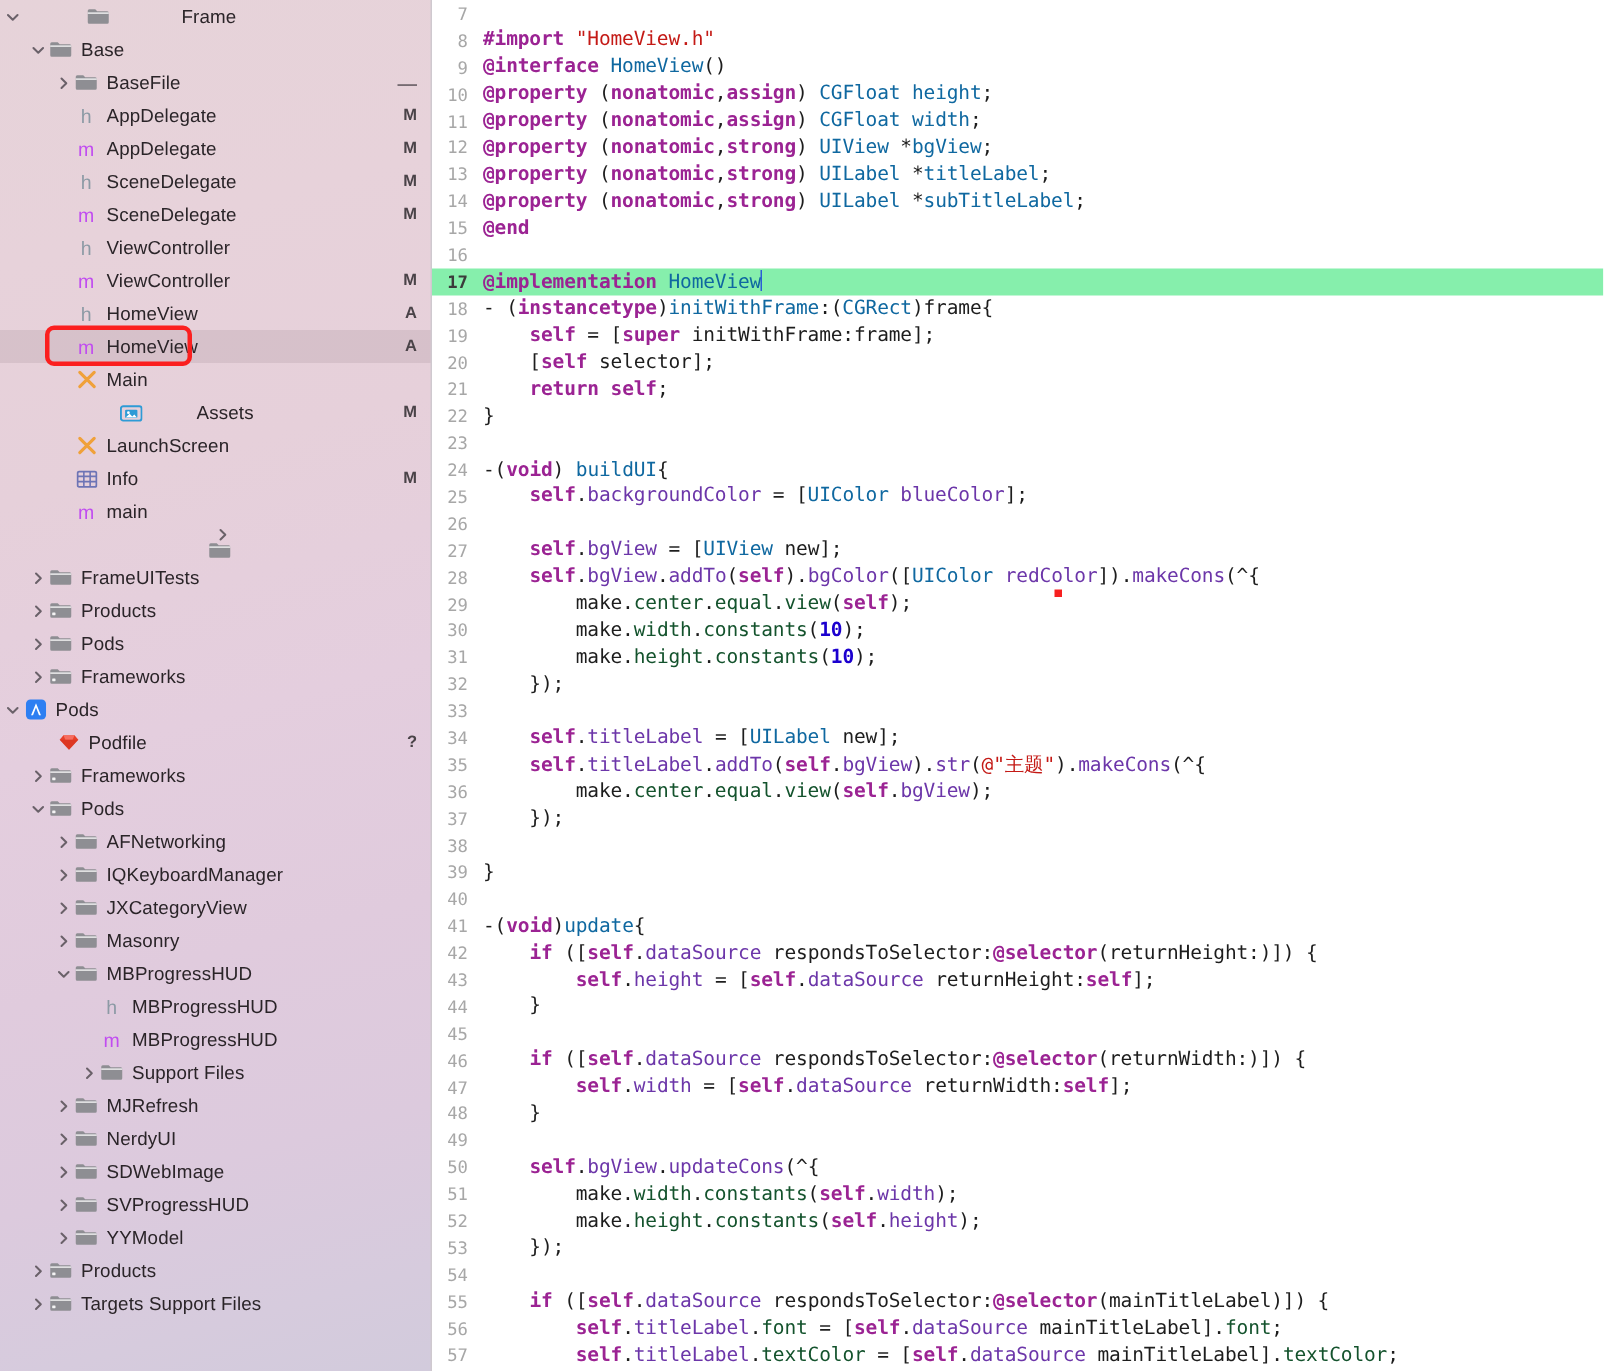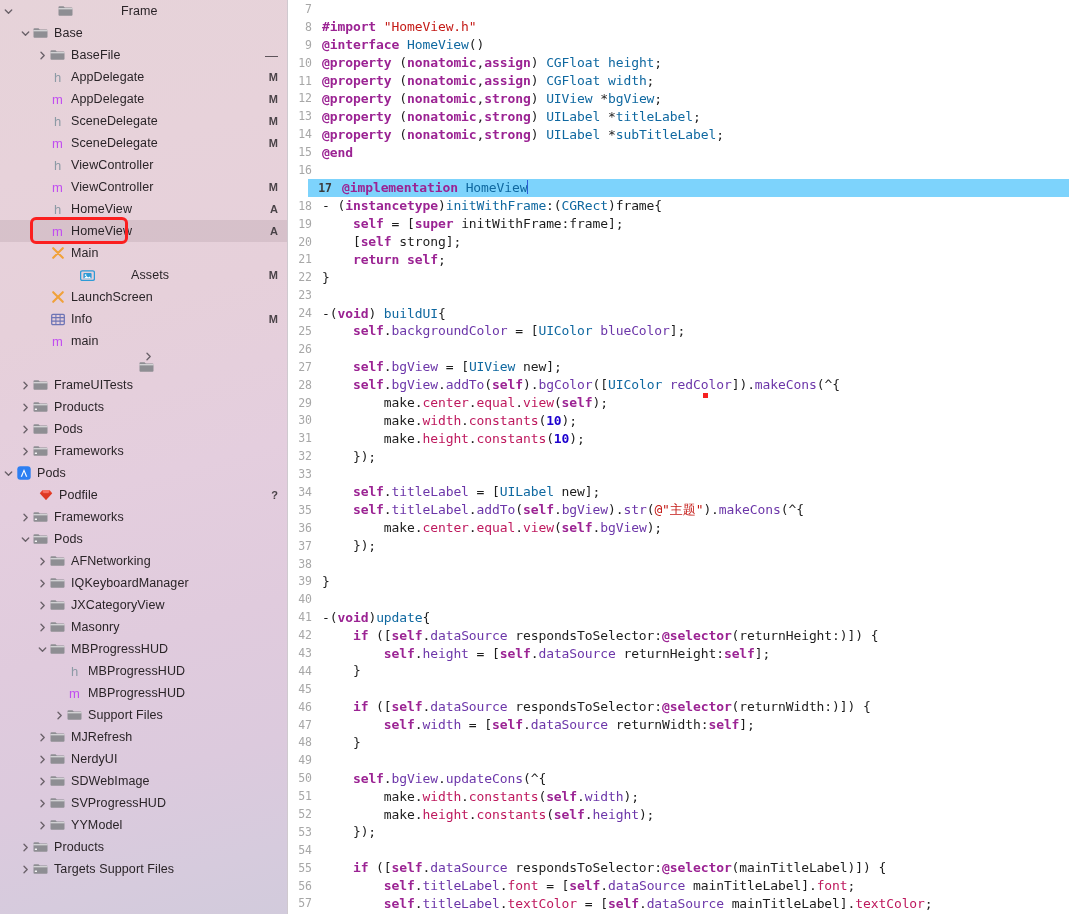--- a/index.html
+++ b/index.html
@@ -90,21 +90,21 @@
     font-family: "DejaVu Sans Mono", monospace;
     font-size: 13px;
   }
   .cline {
     height: 17.9px;
     display: flex;
     align-items: center;
     white-space: pre;
     position: relative;
   }
-  .cline.current { background: #7dd3fc; margin-left: 20px; }
+  .cline.current { background: #86efac; }
   .gutter {
     width: 34px; min-width: 34px;
     text-align: right;
     padding-right: 10px;
     color: #a7a7a7;
     font-size: 11.5px;
     font-family: "DejaVu Sans Mono", monospace;
     user-select: none;
   }
   .cline.current .gutter { color: #3b3b3b; font-weight: 700; }
@@ -115,21 +115,21 @@
     letter-spacing: -0.1px;
     color: #1d1d1d;
   }
   
   .k   { color: #9b2393; font-weight: 700; }
   .ty  { color: #0f68a0; }
   .pre { color: #9b2393; font-weight: 700; }    
   .str { color: #c41a16; }                      
   .num { color: #1c00cf; font-weight: 700; }    
   .prop{ color: #6c36a9; }                      
-  .mtd { color: #be185d; }                      
+  .mtd { color: #14532d; }                      
   .pl  { color: #1d1d1d; }
 
   
   .caret {
     display: inline-block;
     width: 1px; height: 14px;
     background: #2c5dd6;
     vertical-align: -2px;
     margin-left: 0px;
   }
@@ -643,21 +643,21 @@
         <div class="cline"><span class="gutter">10</span><span class="ctext"><span class="k">@property </span><span class="pl">(</span><span class="k">nonatomic</span><span class="pl">,</span><span class="k">assign</span><span class="pl">) </span><span class="ty">CGFloat</span><span class="pl"> </span><span class="ty">height</span><span class="pl">;</span></span></div>
         <div class="cline"><span class="gutter">11</span><span class="ctext"><span class="k">@property </span><span class="pl">(</span><span class="k">nonatomic</span><span class="pl">,</span><span class="k">assign</span><span class="pl">) </span><span class="ty">CGFloat</span><span class="pl"> </span><span class="ty">width</span><span class="pl">;</span></span></div>
         <div class="cline"><span class="gutter">12</span><span class="ctext"><span class="k">@property </span><span class="pl">(</span><span class="k">nonatomic</span><span class="pl">,</span><span class="k">strong</span><span class="pl">) </span><span class="ty">UIView</span><span class="pl"> *</span><span class="ty">bgView</span><span class="pl">;</span></span></div>
         <div class="cline"><span class="gutter">13</span><span class="ctext"><span class="k">@property </span><span class="pl">(</span><span class="k">nonatomic</span><span class="pl">,</span><span class="k">strong</span><span class="pl">) </span><span class="ty">UILabel</span><span class="pl"> *</span><span class="ty">titleLabel</span><span class="pl">;</span></span></div>
         <div class="cline"><span class="gutter">14</span><span class="ctext"><span class="k">@property </span><span class="pl">(</span><span class="k">nonatomic</span><span class="pl">,</span><span class="k">strong</span><span class="pl">) </span><span class="ty">UILabel</span><span class="pl"> *</span><span class="ty">subTitleLabel</span><span class="pl">;</span></span></div>
         <div class="cline"><span class="gutter">15</span><span class="ctext"><span class="k">@end</span></span></div>
         <div class="cline"><span class="gutter">16</span><span class="ctext"></span></div>
         <div class="cline current"><span class="gutter">17</span><span class="ctext"><span class="k">@implementation </span><span class="ty">HomeView</span><span class="caret"></span></span></div>
         <div class="cline"><span class="gutter">18</span><span class="ctext"><span class="pl">- (</span><span class="k">instancetype</span><span class="pl">)</span><span class="ty">initWithFrame</span><span class="pl">:(</span><span class="ty">CGRect</span><span class="pl">)frame{</span></span></div>
         <div class="cline"><span class="gutter">19</span><span class="ctext"><span class="pl">    </span><span class="k">self</span><span class="pl"> = [</span><span class="k">super</span><span class="pl"> initWithFrame:frame];</span></span></div>
-        <div class="cline"><span class="gutter">20</span><span class="ctext"><span class="pl">    [</span><span class="k">self</span><span class="pl"> strong];</span></span></div>
+        <div class="cline"><span class="gutter">20</span><span class="ctext"><span class="pl">    [</span><span class="k">self</span><span class="pl"> selector];</span></span></div>
         <div class="cline"><span class="gutter">21</span><span class="ctext"><span class="pl">    </span><span class="k">return</span><span class="pl"> </span><span class="k">self</span><span class="pl">;</span></span></div>
         <div class="cline"><span class="gutter">22</span><span class="ctext"><span class="pl">}</span></span></div>
         <div class="cline"><span class="gutter">23</span><span class="ctext"></span></div>
         <div class="cline"><span class="gutter">24</span><span class="ctext"><span class="pl">-(</span><span class="k">void</span><span class="pl">) </span><span class="ty">buildUI</span><span class="pl">{</span></span></div>
         <div class="cline"><span class="gutter">25</span><span class="ctext"><span class="pl">    </span><span class="k">self</span><span class="pl">.</span><span class="prop">backgroundColor</span><span class="pl"> = [</span><span class="ty">UIColor</span><span class="pl"> </span><span class="prop">blueColor</span><span class="pl">];</span></span></div>
         <div class="cline"><span class="gutter">26</span><span class="ctext"></span></div>
         <div class="cline"><span class="gutter">27</span><span class="ctext"><span class="pl">    </span><span class="k">self</span><span class="pl">.</span><span class="prop">bgView</span><span class="pl"> = [</span><span class="ty">UIView</span><span class="pl"> new];</span></span></div>
         <div class="cline"><span class="gutter">28</span><span class="ctext"><span class="pl">    </span><span class="k">self</span><span class="pl">.</span><span class="prop">bgView</span><span class="pl">.</span><span class="prop">addTo</span><span class="pl">(</span><span class="k">self</span><span class="pl">).</span><span class="prop">bgColor</span><span class="pl">([</span><span class="ty">UIColor</span><span class="pl"> </span><span class="prop">redColor</span><span class="pl">]).</span><span class="prop">makeCons</span><span class="pl">(^{</span></span></div>
         <div class="cline"><span class="gutter">29</span><span class="ctext"><span class="pl">        make</span><span class="pl">.</span><span class="mtd">center</span><span class="pl">.</span><span class="mtd">equal</span><span class="pl">.</span><span class="mtd">view</span><span class="pl">(</span><span class="k">self</span><span class="pl">);</span></span></div>
         <div class="cline"><span class="gutter">30</span><span class="ctext"><span class="pl">        make</span><span class="pl">.</span><span class="mtd">width</span><span class="pl">.</span><span class="mtd">constants</span><span class="pl">(</span><span class="num">10</span><span class="pl">);</span></span></div>

